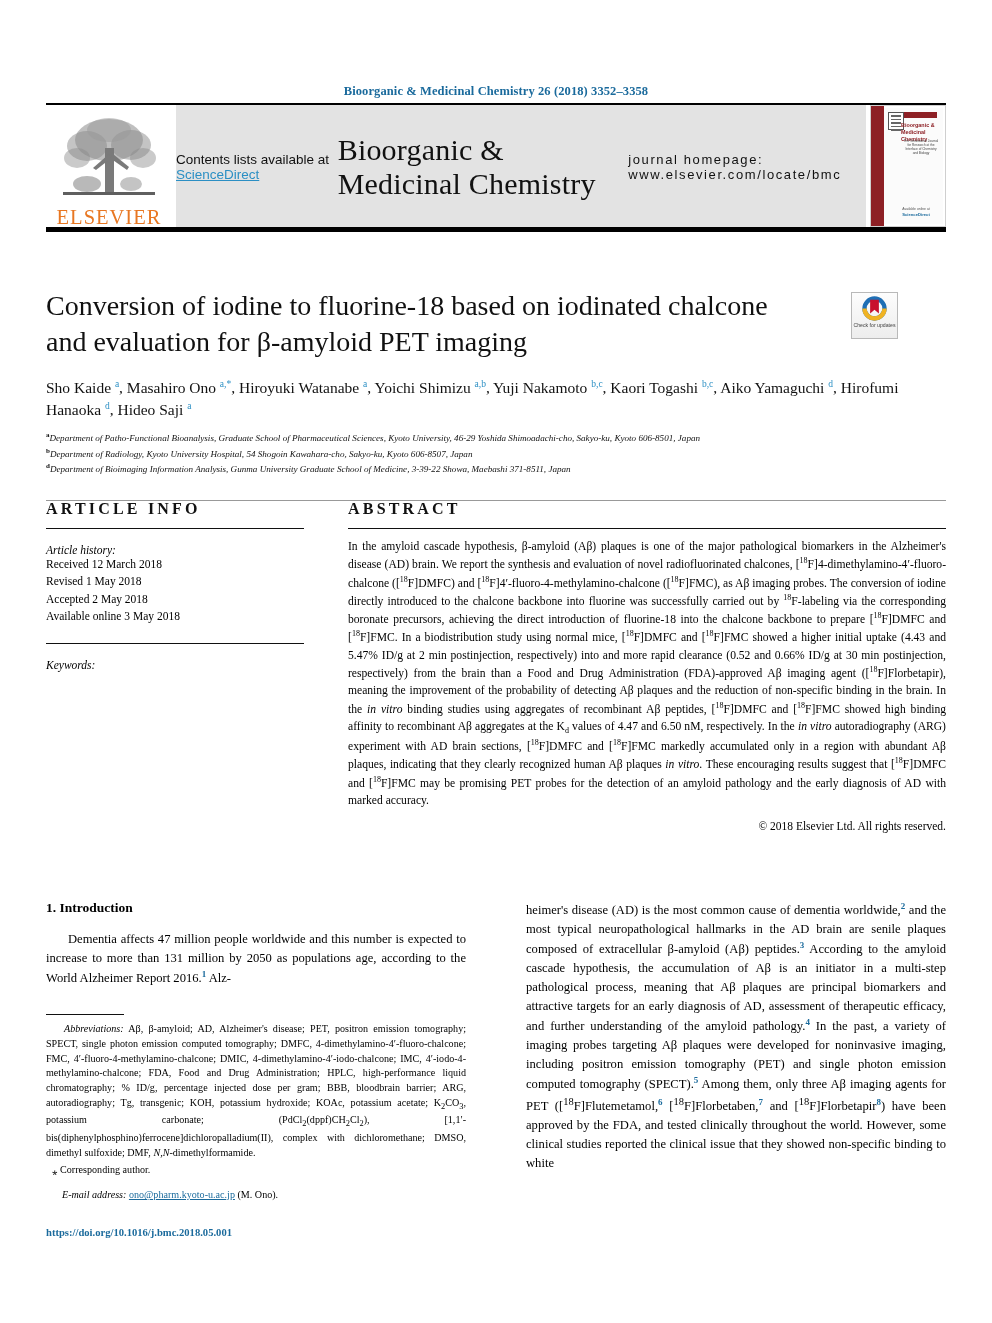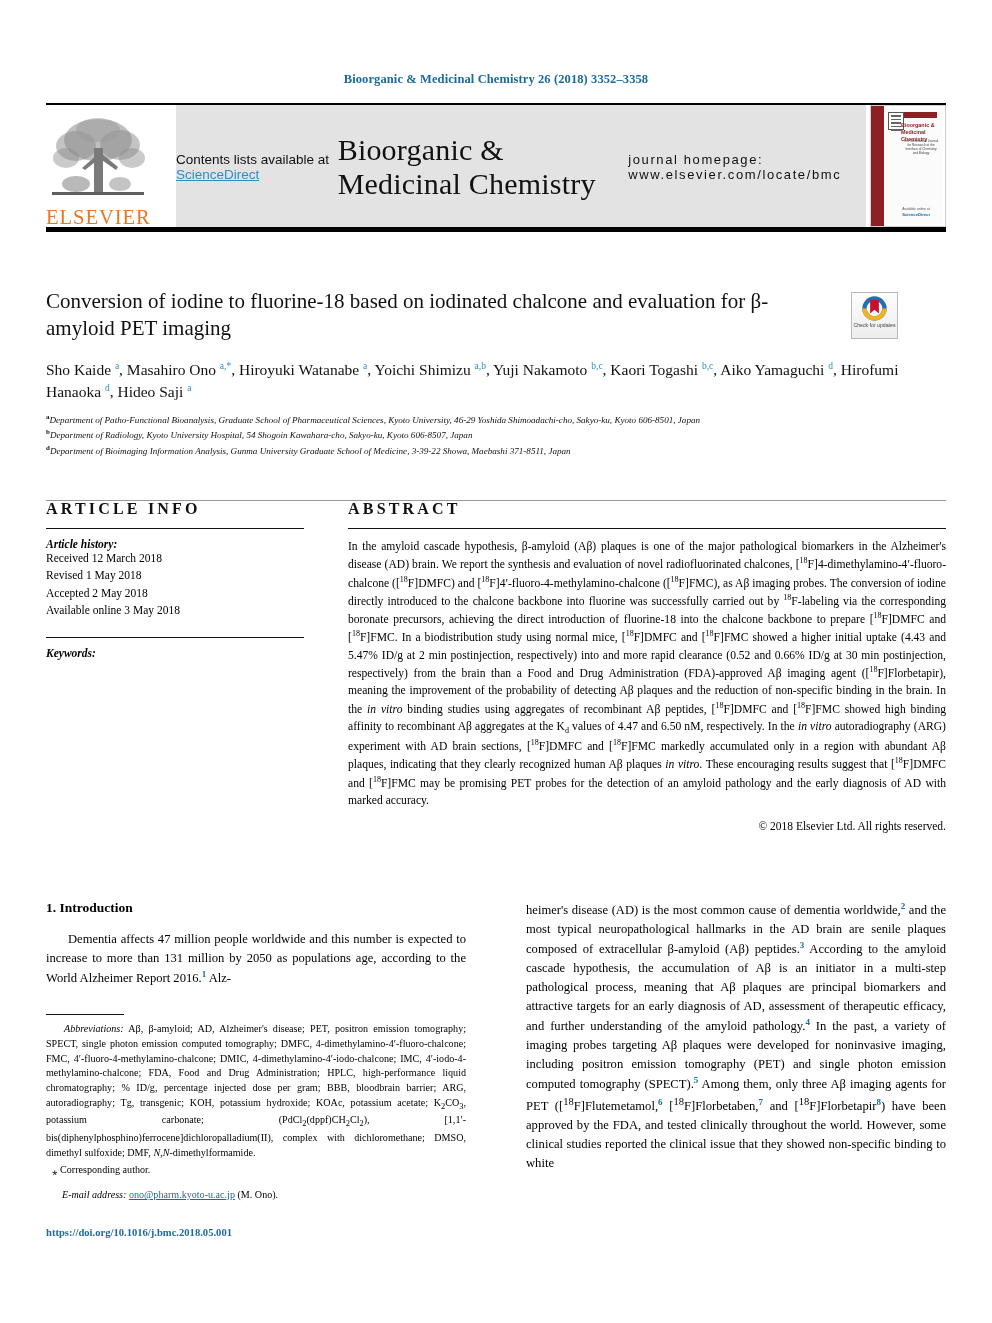--- a/index.html
+++ b/index.html
@@ -19,21 +19,21 @@
     position: absolute;
     left: 0; top: 0;
     width: 992px;
     height: 1323px;
     background: #fff;
   }
 
   
   .running-head {
     position: absolute;
-    left: 0; top: 72px;
+    left: 0; top: 84px;
     width: 992px;
     text-align: center;
     font-family: "Liberation Serif", serif;
     font-weight: bold;
     font-size: 12.5px;
     color: #1a6a9c;
     letter-spacing: .1px;
   }
 
   
@@ -50,20 +50,21 @@
   .masthead-body {
     display: flex;
     align-items: stretch;
     height: 122px;
   }
   .elsevier-logo {
     width: 126px;
     flex: 0 0 126px;
     display: flex;
     flex-direction: column;
+    align-items: center;
     justify-content: flex-end;
     padding-top: 4px;
     box-sizing: border-box;
   }
   .tree-svg { display:block; }
   .elsevier-word {
     font-family: "Liberation Serif", serif;
     font-size: 20.5px;
     letter-spacing: 1px;
     color: #E87722;
@@ -150,21 +151,21 @@
   }
 
   
   .title-block {
     position: absolute;
     left: 46px; top: 288px;
     width: 900px;
   }
   .article-title {
     font-family: "Liberation Serif", serif;
-    font-size: 21px;
+    font-size: 28px;
     line-height: 1.3;
     color: #111;
     width: 760px;
     font-weight: normal;
     margin: 0;
   }
   .crossmark {
     position: absolute;
     right: 48px; top: 4px;
     width: 47px; height: 47px;
@@ -215,22 +216,22 @@
   .sec-label {
     font-family: Liberation Serif, serif;
     font-weight: bold;
     font-size: 16px;
     letter-spacing: 3.2px;
     color: #111;
     padding-bottom: 10px;
   }
   .thin-rule { height:1px; background:#111; }
   .ia-sub {
-    font-style: italic; font-weight: bold;
-    font-size: 11.5px; margin-top: 9px;
+    font-style: italic; font-weight: normal;
+    font-size: 11.5px; margin-top: 15px;
   }
   .ia-list { font-size: 11.5px; line-height: 1.52; }
   .kw-rule { height:1px; background:#111; margin-top: 17px; }
   .abstract {
     font-size: 11.6px;
     line-height: 1.5;
     text-align: justify;
     margin-top: 9px;
   }
   .abstract sup { font-size: 8px; }

